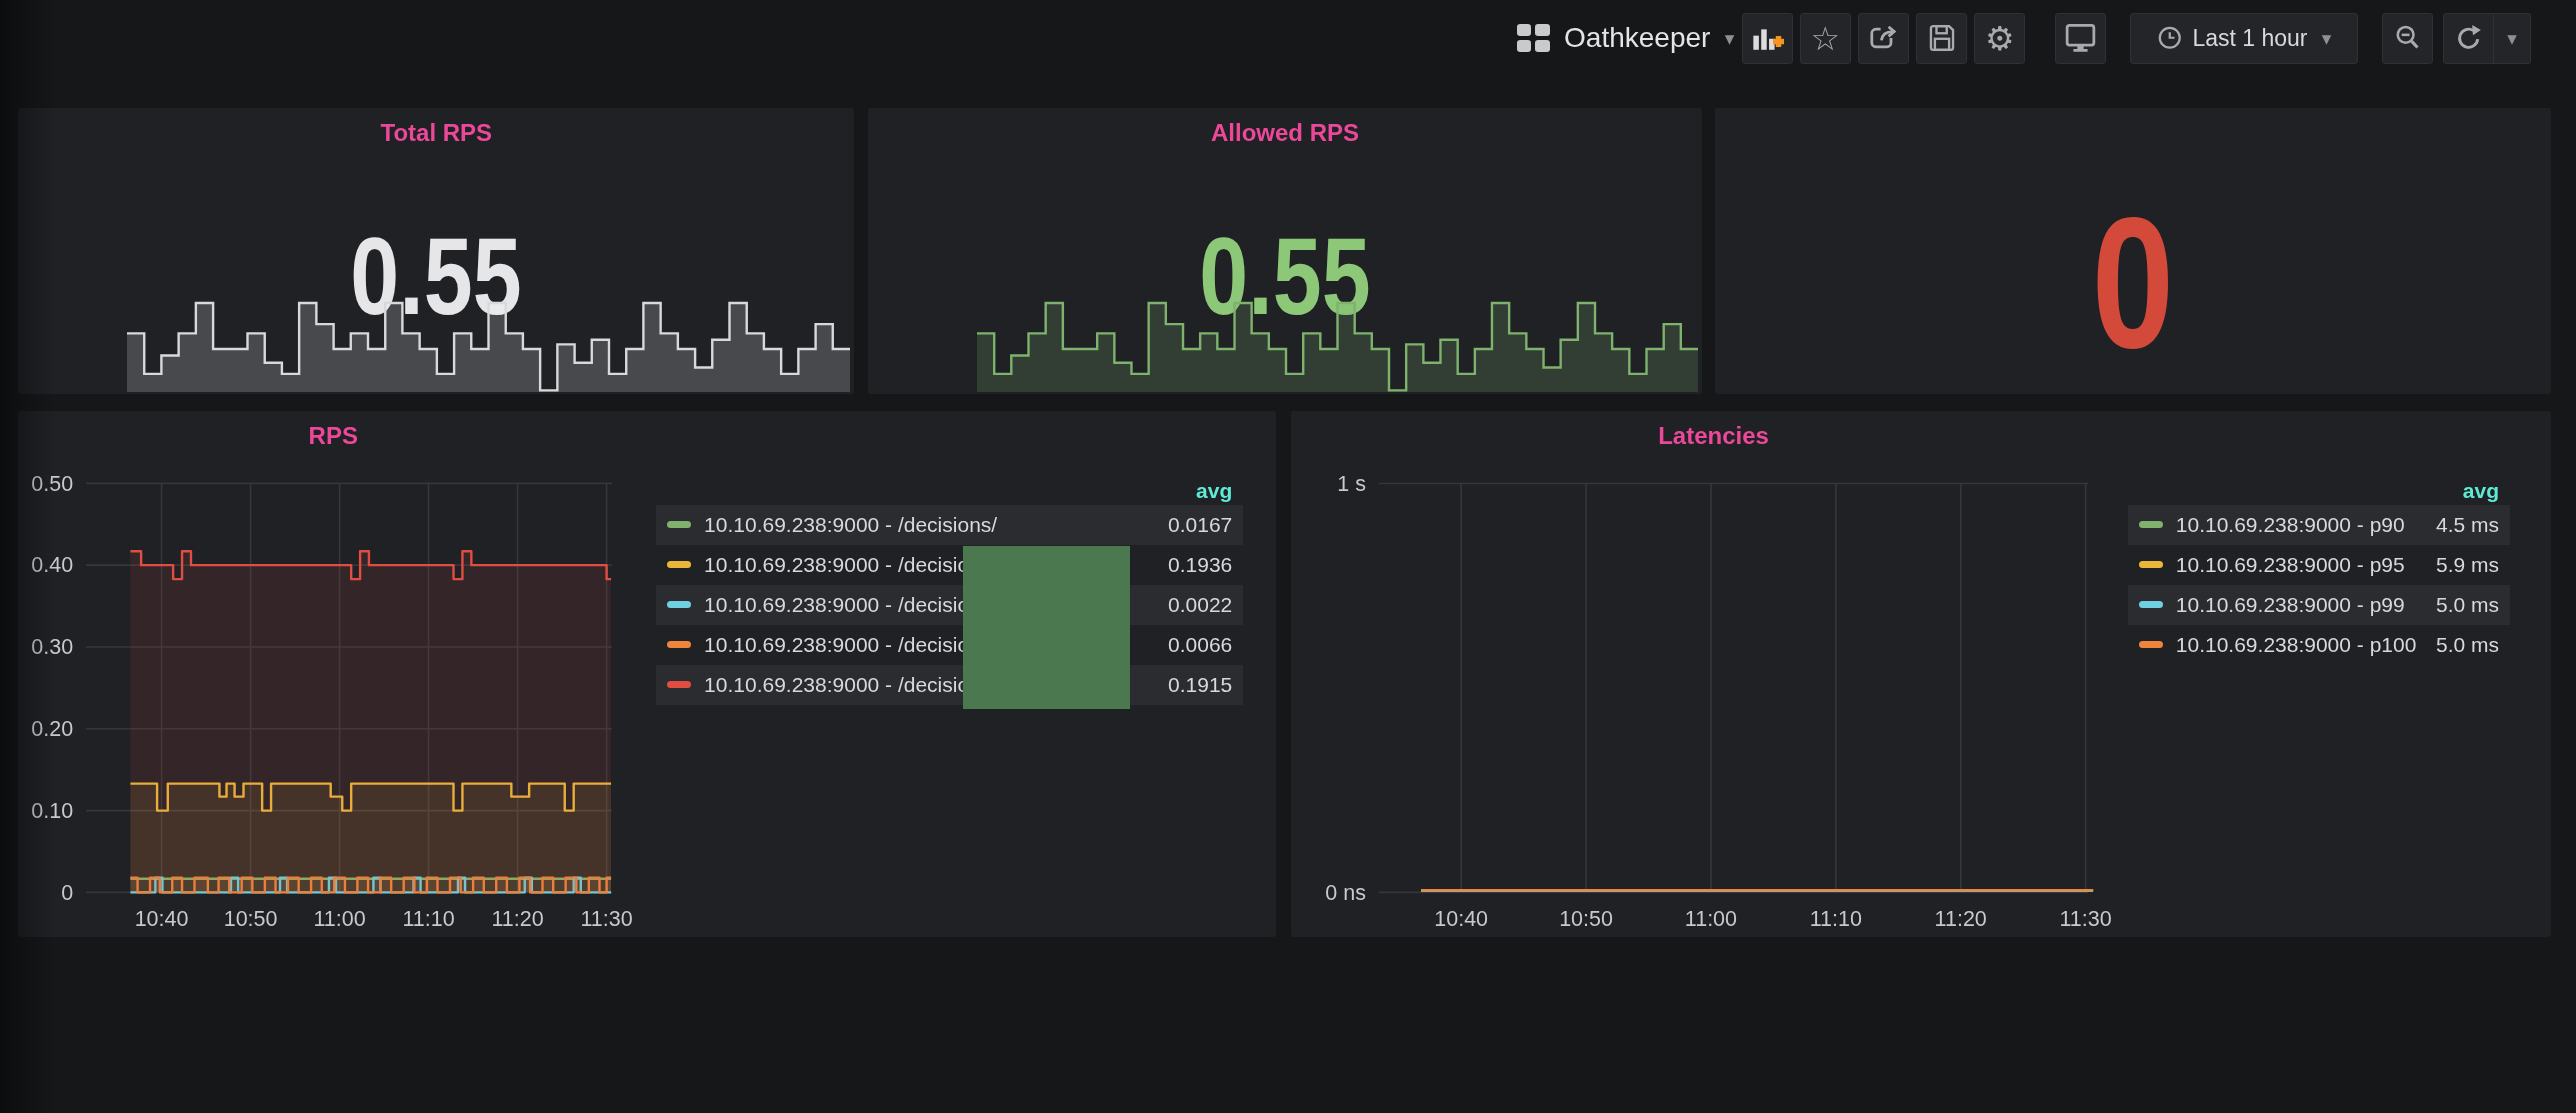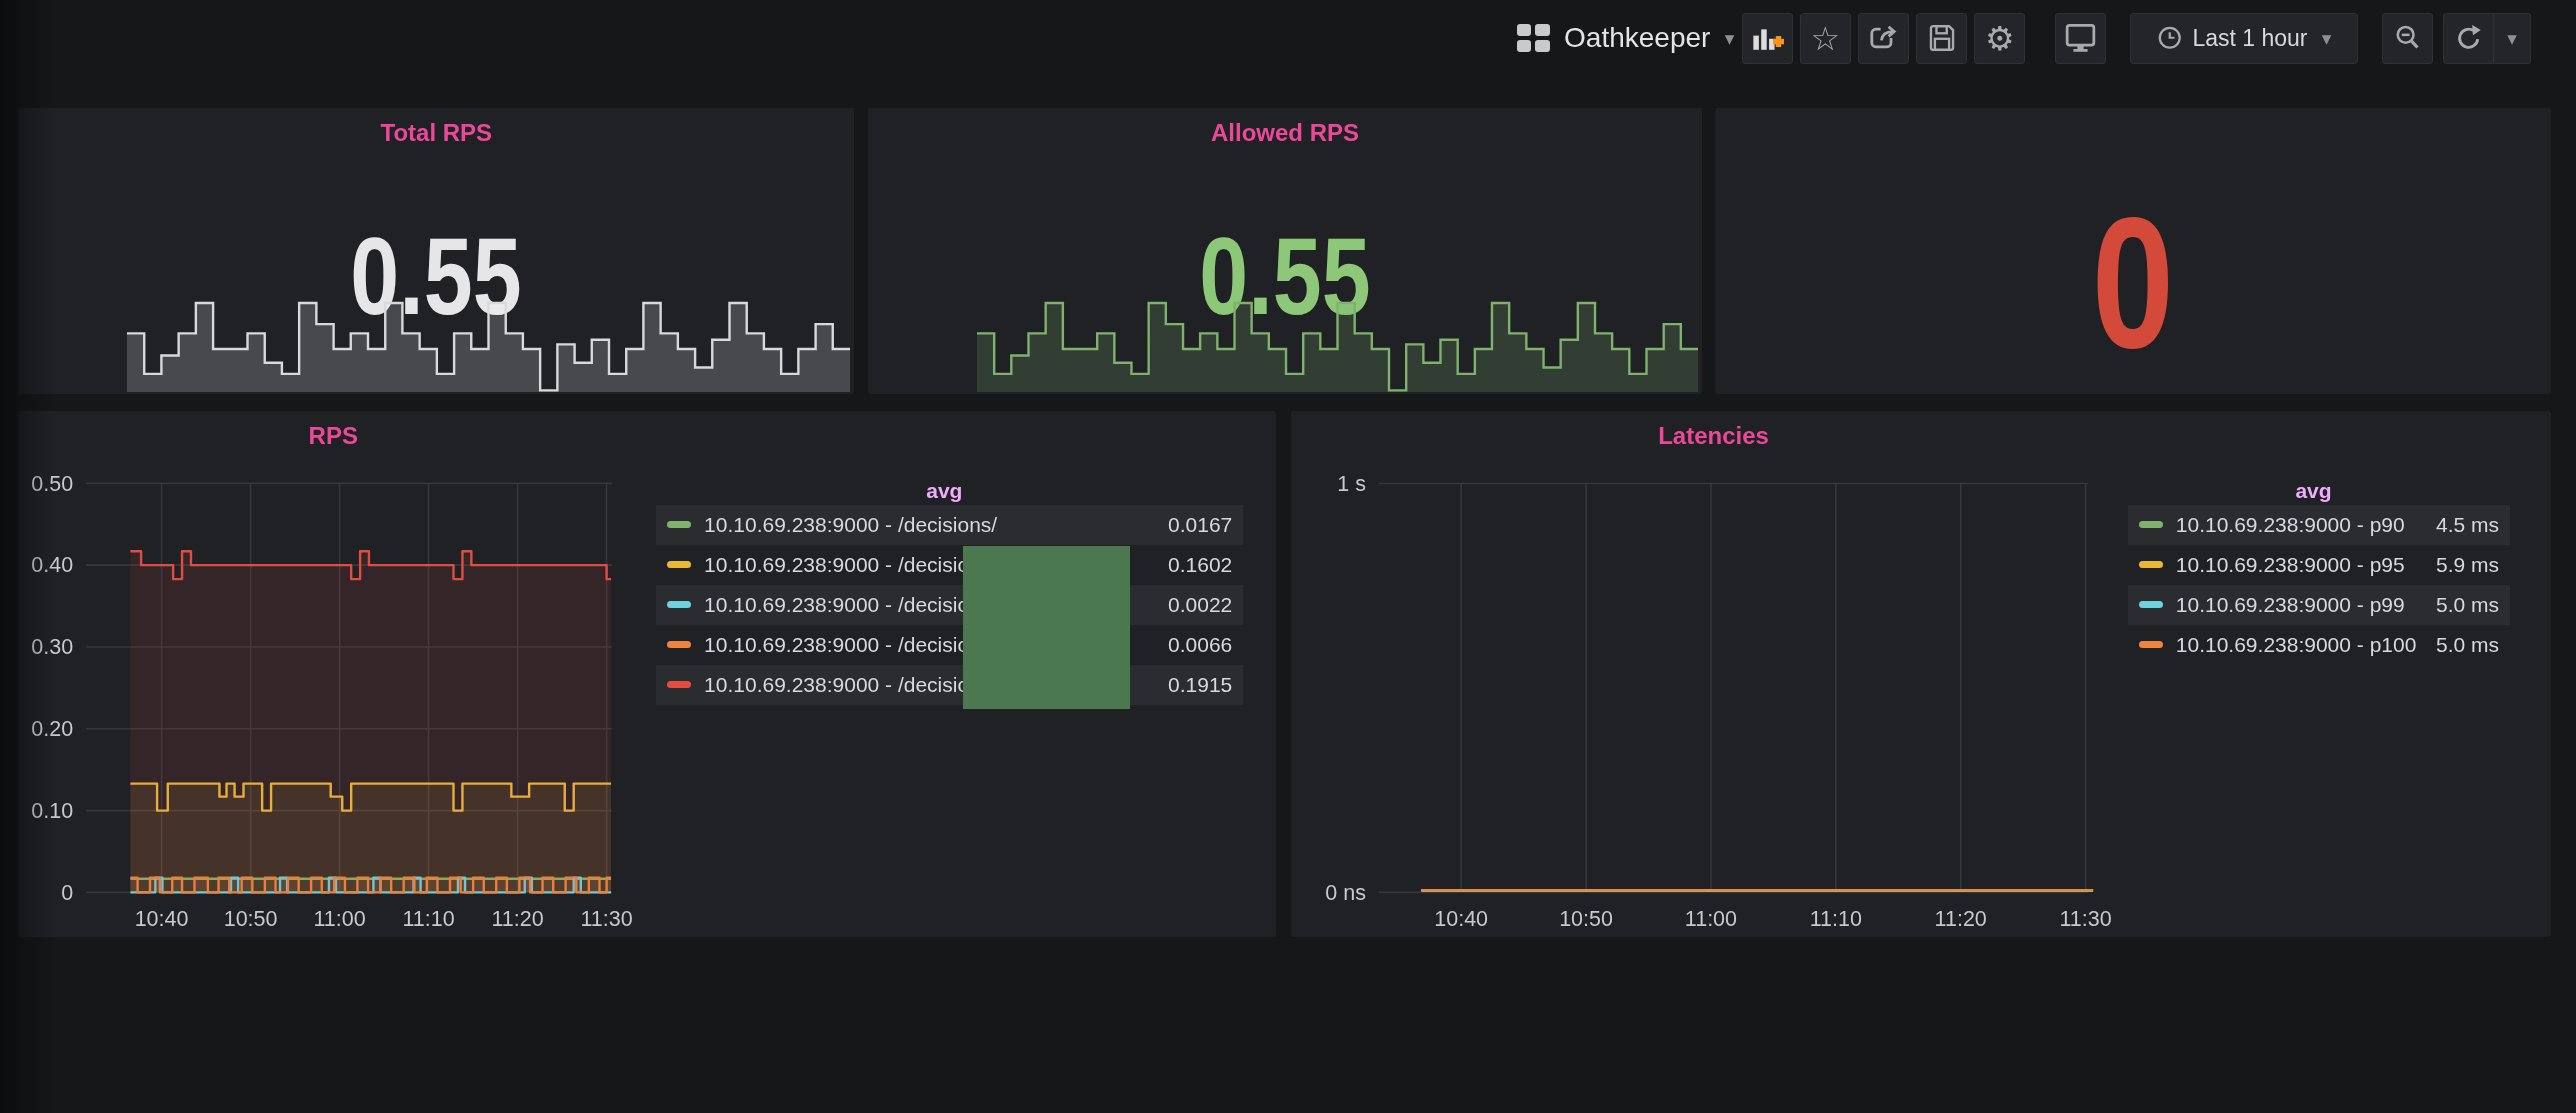--- a/index.html
+++ b/index.html
@@ -35,21 +35,21 @@
   .panel { position:absolute; background:#202125; border-radius:2.4px; }
   .panel h2 { position:absolute; top:11px; left:0; width:100%; text-align:center;
               font-size:24px; font-weight:700; color:#ec4899; cursor:pointer; }
   .big-value { position:absolute; left:0; width:100%; text-align:center; font-weight:700;
                line-height:1; transform:scaleX(0.8); }
   .bv-normal { top:113px; font-size:110px; }
   .bv-large  { top:83px; font-size:185px; }
   .spark { position:absolute; bottom:1.6px; }
 
   .legend { position:absolute; font-size:21px; }
-  .legend-header { text-align:center; font-weight:700; color:#f0abfc; height:25.5px; cursor:pointer; padding-right:11px; }
+  .legend-header { text-align:right; font-weight:700; color:#5eead4; height:25.5px; cursor:pointer; padding-right:11px; }
   .legend-row { display:flex; align-items:center; height:40px; padding:0 11px; }
   .legend-row.alt { background:rgba(255,255,255,0.05); }
   .swatch { width:24px; height:7.2px; border-radius:4px; margin-right:12.8px; flex:none; }
   .lname { flex:1; color:#d8d9da; cursor:pointer; white-space:nowrap; overflow:hidden; }
   .lval { color:#d8d9da; text-align:right; white-space:nowrap; }
 
   .artifact { position:absolute; z-index:4; }
   text { font-family:"Liberation Sans", sans-serif; }
 </style>
 </head>
@@ -198,21 +198,21 @@
     <div class="legend-header">avg</div>
     <div>
         <div class="legend-row alt">
           <span class="swatch" style="background: rgb(126, 178, 109);"></span>
           <span class="lname">10.10.69.238:9000 - /decisions/</span>
           <span class="lval">0.0167</span>
         </div>
         <div class="legend-row">
           <span class="swatch" style="background: rgb(234, 184, 57);"></span>
           <span class="lname">10.10.69.238:9000 - /decisions/</span>
-          <span class="lval">0.1602</span>
+          <span class="lval">0.1936</span>
         </div>
         <div class="legend-row alt">
           <span class="swatch" style="background: rgb(110, 208, 224);"></span>
           <span class="lname">10.10.69.238:9000 - /decisions/</span>
           <span class="lval">0.0022</span>
         </div>
         <div class="legend-row">
           <span class="swatch" style="background: rgb(239, 132, 60);"></span>
           <span class="lname">10.10.69.238:9000 - /decisions/</span>
           <span class="lval">0.0066</span>

